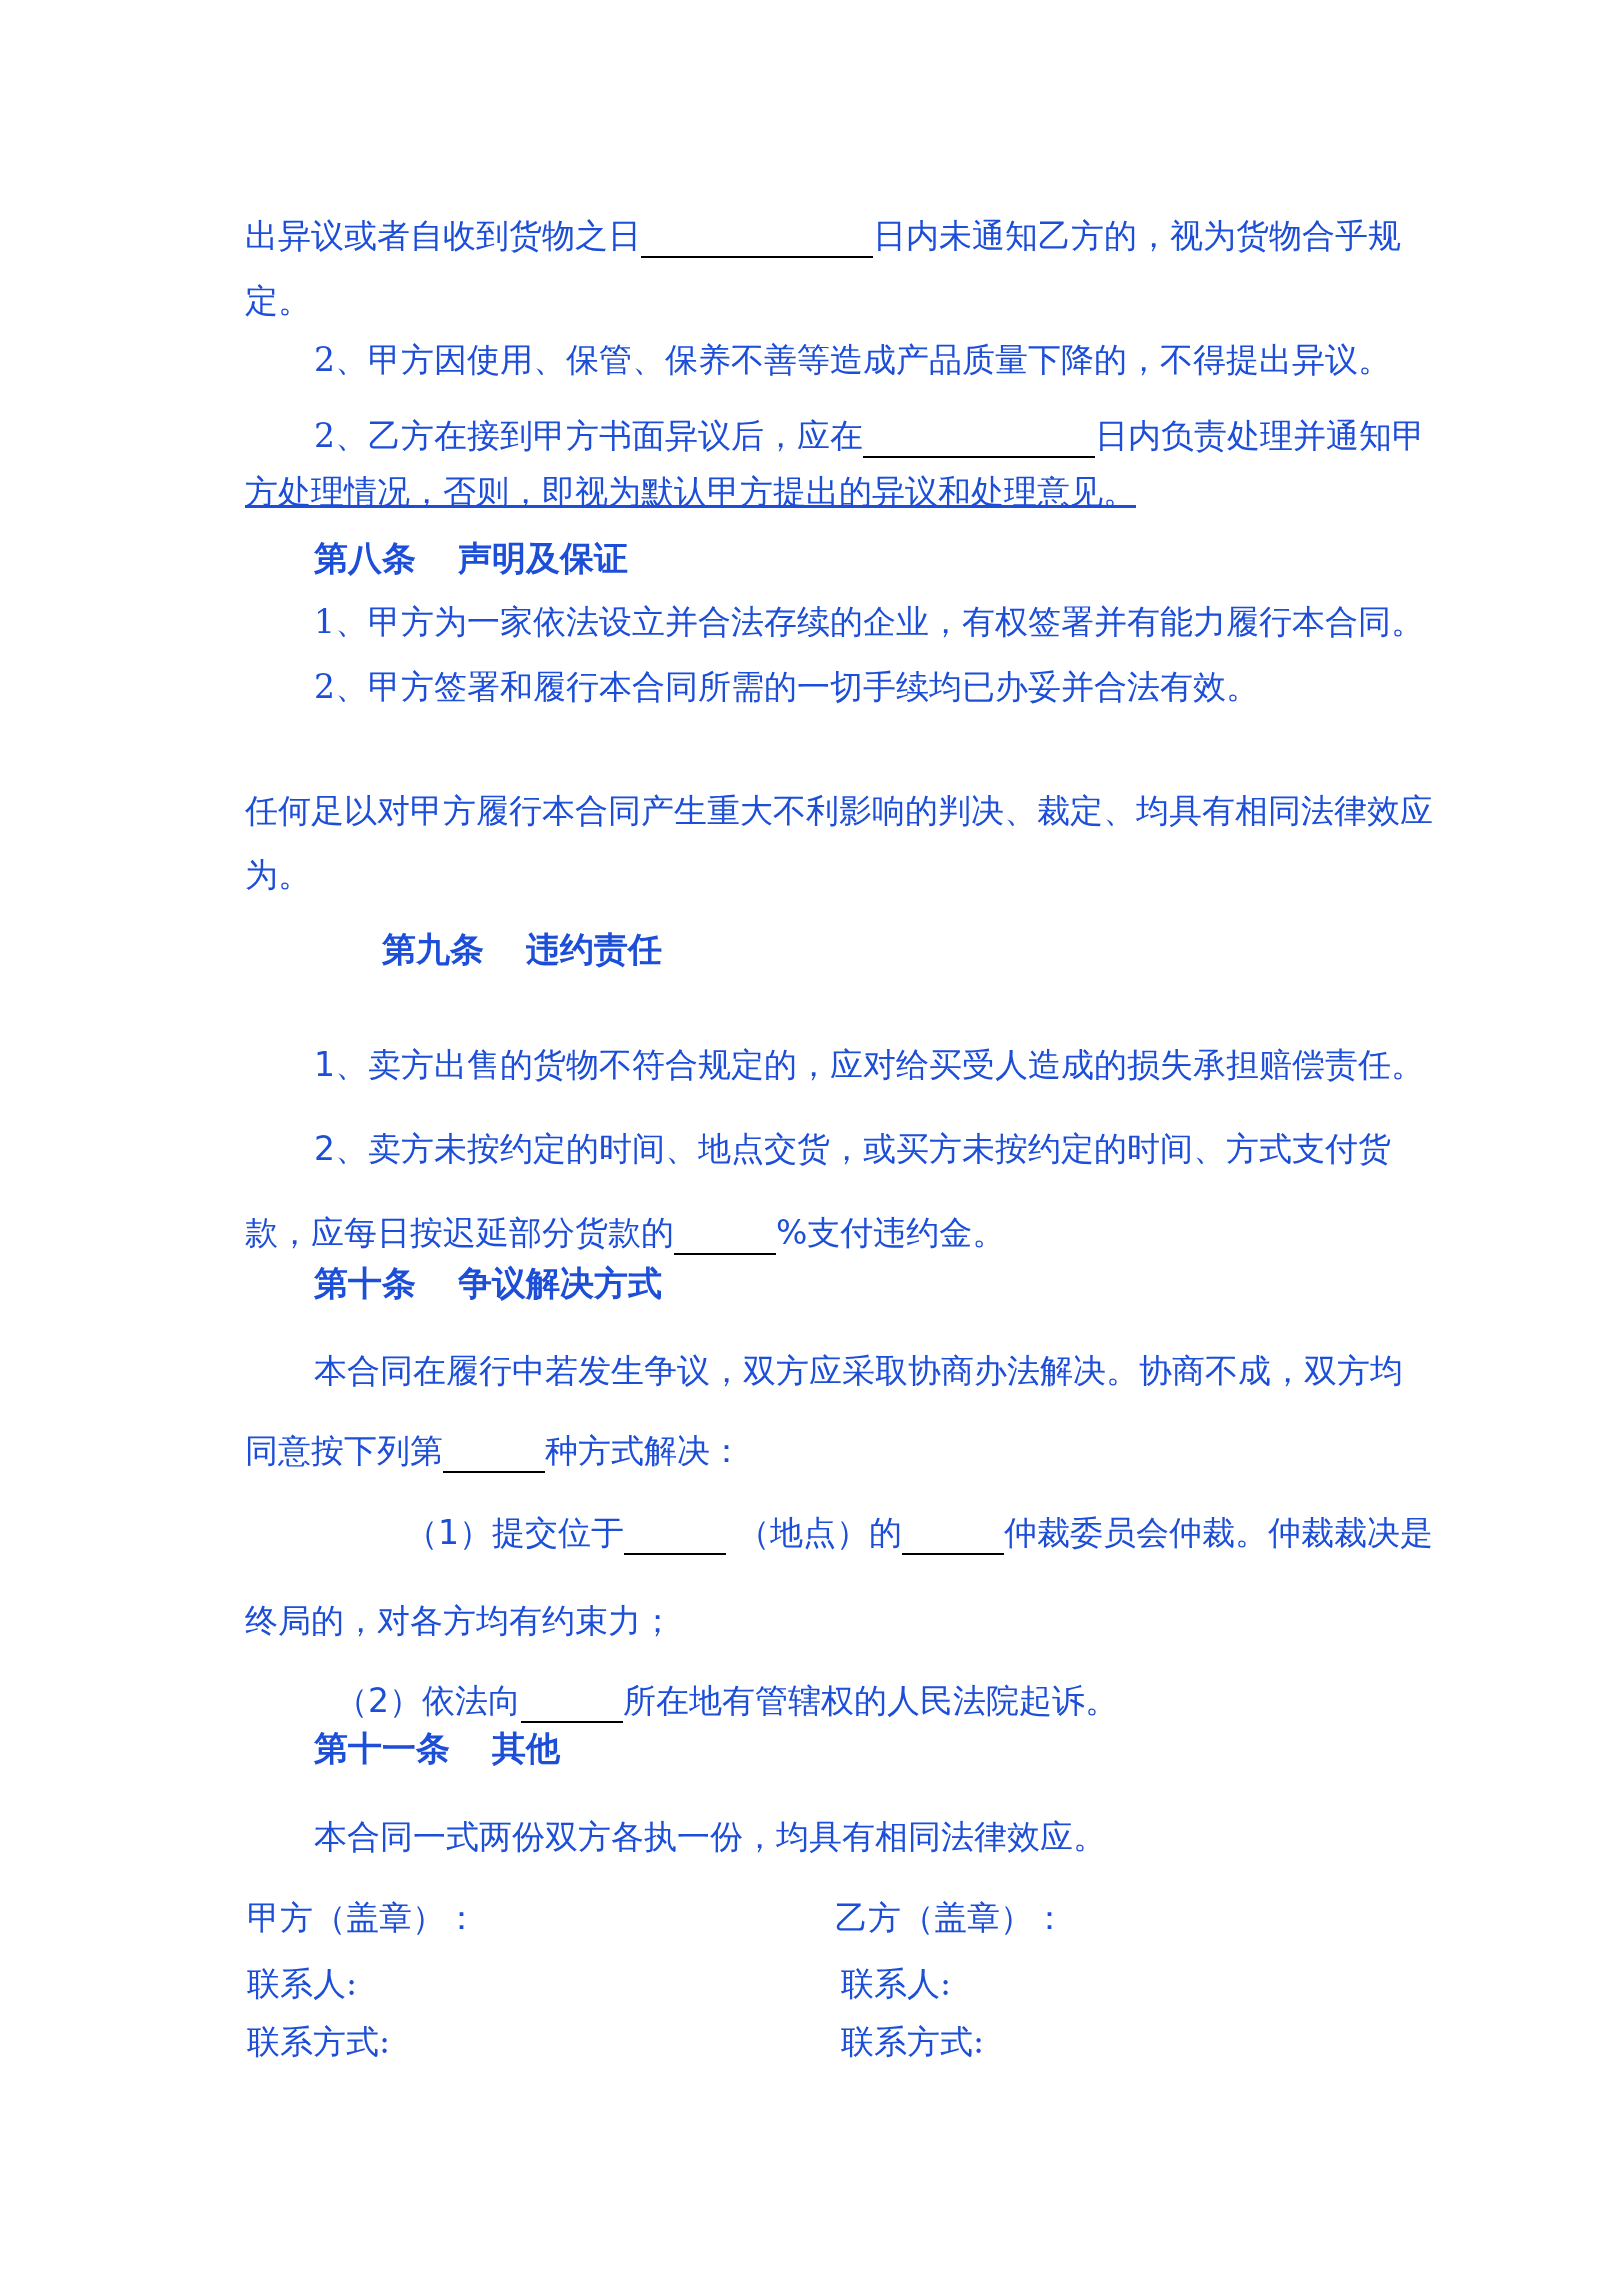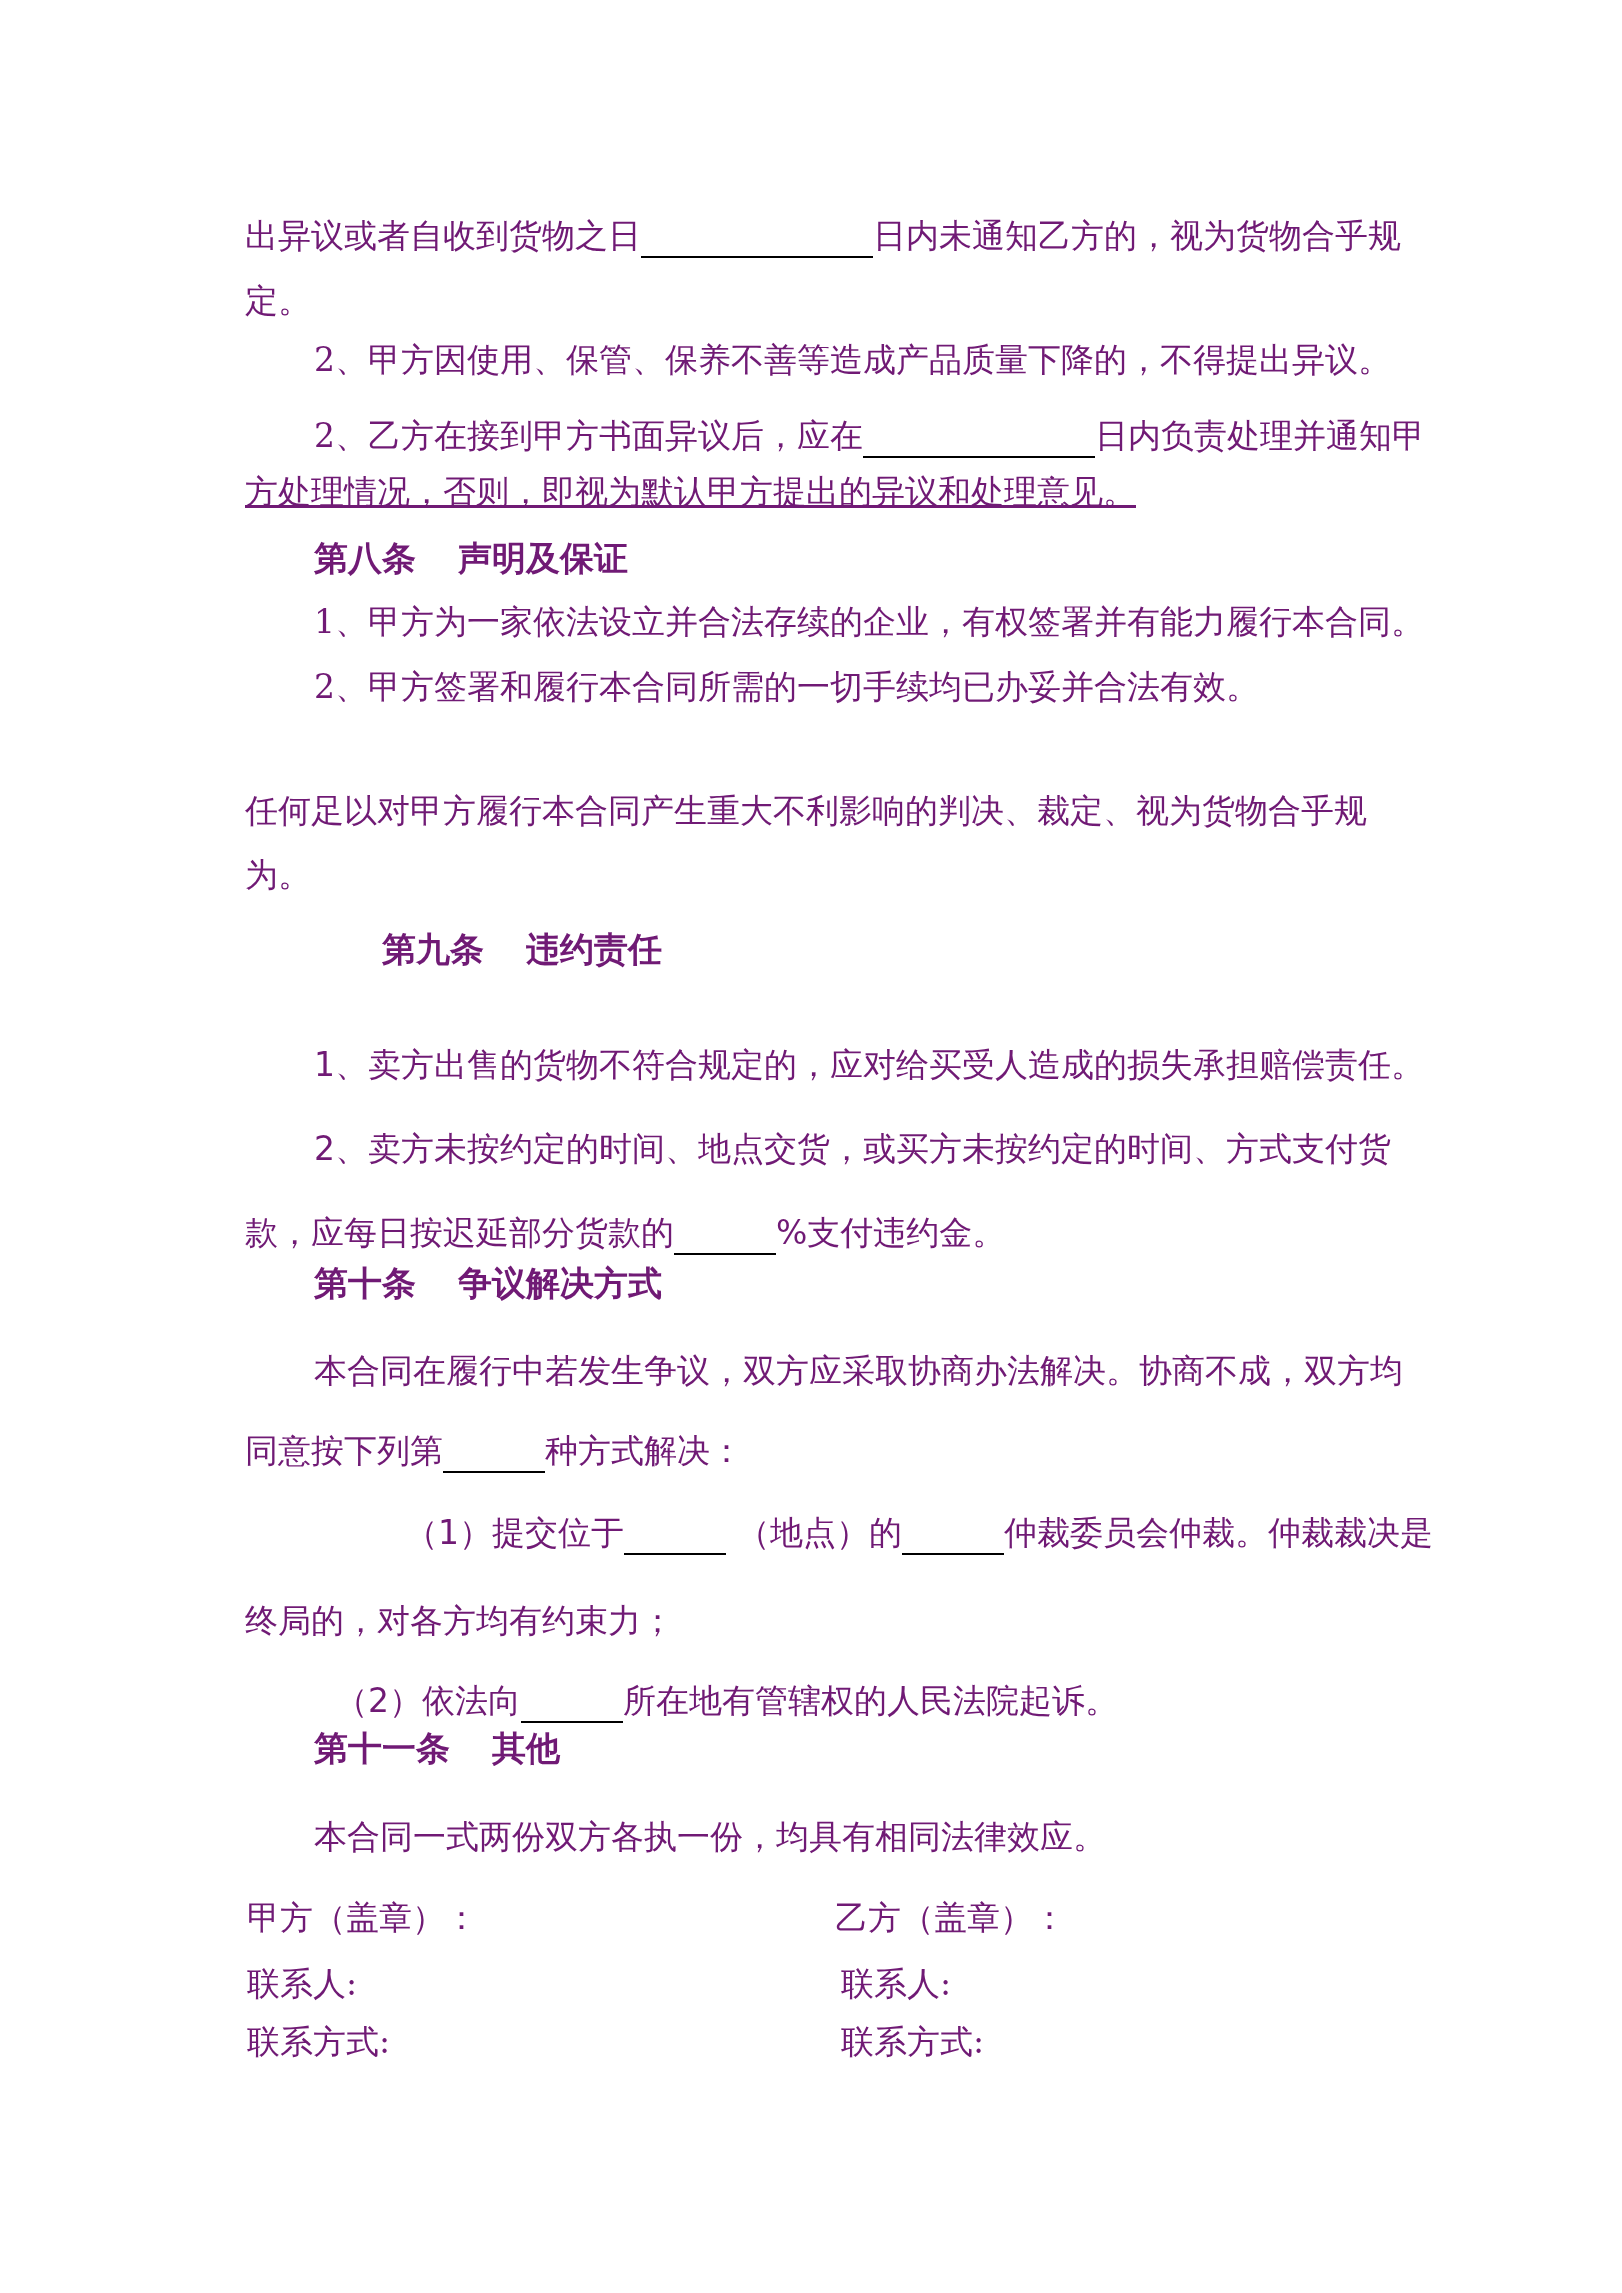--- a/index.html
+++ b/index.html
@@ -9,21 +9,21 @@
     height: 2294px;
     background: #ffffff;
     color: #000000;
     overflow: hidden;
   }
   .line {
     position: absolute;
     white-space: nowrap;
     font-size: 33px;
     line-height: 44px;
-    color: #701a75;
+    color: #1d4ed8;
   }
   .serif { font-family: "DejaVu Serif", "Liberation Serif", serif; }
   .sanslight { font-family: "DejaVu Sans", "Liberation Sans", sans-serif; margin-top: 29px; }
   .heading {
     font-weight: 700;
     font-family: "DejaVu Sans", "Liberation Sans", sans-serif;
     font-size: 34px;
   }
   .h-title { margin-left: 42px; }
   .blank {
@@ -60,21 +60,21 @@
   <div class="line heading" style="top:536px; left:314px;">
     <span>第八条</span><span class="h-title">声明及保证</span>
   </div>
   <div class="line serif" style="top:600px; left:314px;">
     <span>1、甲方为一家依法设立并合法存续的企业，有权签署并有能力履行本合同。</span>
   </div>
   <div class="line serif" style="top:665px; left:314px;">
     <span>2、甲方签署和履行本合同所需的一切手续均已办妥并合法有效。</span>
   </div>
   <div class="line serif" style="top:789px; left:245px;">
-    <span>任何足以对甲方履行本合同产生重大不利影响的判决、裁定、视为货物合乎规</span>
+    <span>任何足以对甲方履行本合同产生重大不利影响的判决、裁定、均具有相同法律效应</span>
   </div>
   <div class="line serif" style="top:853px; left:245px;">
     <span>为。</span>
   </div>
 
   <div class="line heading" style="top:927px; left:382px;">
     <span>第九条</span><span class="h-title">违约责任</span>
   </div>
   <div class="line sanslight" style="top:1014px; left:314px;">
     <span>1、卖方出售的货物不符合规定的，应对给买受人造成的损失承担赔偿责任。</span>

